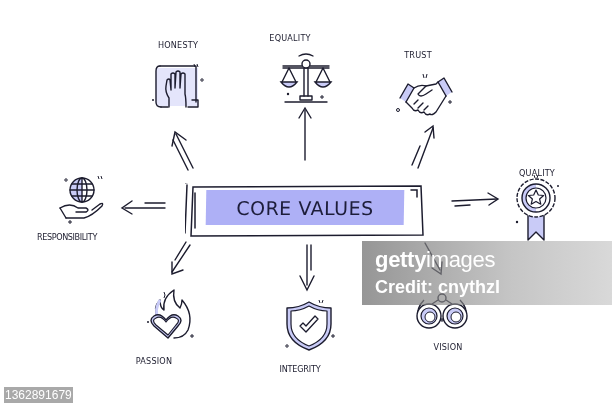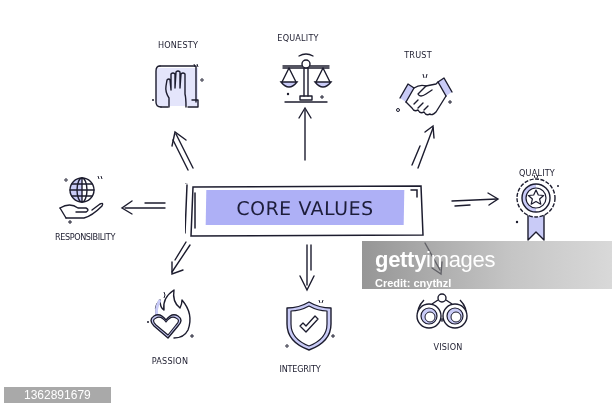--- a/index.html
+++ b/index.html
@@ -8,29 +8,29 @@
     .stage { position: absolute; left: 0; top: 0; width: 612px; height: 408px; }
     .label { position: absolute; font-family: "DejaVu Sans Condensed", "DejaVu Sans", sans-serif;
              font-size: 9px; letter-spacing: 0.2px; color: #1c1c2e; text-transform: uppercase;
              transform: translateX(-50%); white-space: nowrap; }
     .core-box { position: absolute; left: 185px; top: 183px; width: 242px; height: 55px; }
     .core-title { position: absolute; left: 206px; top: 190px; width: 198px; height: 35px;
                   background: #aeb0f6; display: flex; align-items: center; justify-content: center;
                   font-family: "DejaVu Sans", sans-serif; font-size: 19px; letter-spacing: 0.5px;
                   color: #1d1d3a; font-weight: normal; transform: skewX(-1deg); }
     svg.icon { position: absolute; overflow: visible; }
-    .wm { position: absolute; left: 362px; top: 241px; width: 250px; height: 48px;
+    .wm { position: absolute; left: 362px; top: 241px; width: 250px; height: 64px;
           background: linear-gradient(90deg, rgba(120,120,120,0.78), rgba(150,150,150,0.55) 60%, rgba(170,170,170,0.45)); }
     .wm-brand { position: absolute; left: 13px; top: 6px; font-family: "Liberation Sans", sans-serif;
                 font-size: 22px; color: #ffffff; letter-spacing: -0.3px; }
     .wm-brand b { font-weight: bold; }
     .wm-brand span { font-weight: normal; }
     .wm-credit { position: absolute; left: 13px; top: 36px; font-family: "Liberation Sans", sans-serif;
-                 font-size: 11px; font-weight: bold; color: #ffffff; }
-    .img-id { position: absolute; left: 4px; top: 387px; height: 16px; padding: 0 20px;
+                 font-size: 18px; font-weight: bold; color: #ffffff; }
+    .img-id { position: absolute; left: 4px; top: 387px; height: 16px; padding: 0 1px;
               background: #a9a9a9; color: #ffffff; font-family: "Liberation Sans", sans-serif;
               font-size: 12px; line-height: 16px; }
   </style>
 </head>
 <body>
 
 <div class="stage">
 
   <svg class="icon" style="left:0;top:0" width="612" height="408" viewBox="0 0 612 408">
     <g fill="none" stroke="#1c1c2e" stroke-width="1.4" stroke-linecap="round">
@@ -88,21 +88,21 @@
       <path d="M8,4 L44,4 L44,40"></path>
       <path d="M8,4 Q4,4 4,9 L4,40 Q4,45 9,45"></path>
       <path d="M9,45 L16,45 M36,45 L46,45 L46,38 L40,38"></path>
       <path d="M17,45 L17,36 Q13,30 14,24 L15,18 Q17,16 18,18 L19,28 L19,12 Q21,10 23,12 L23,26 L24,10 Q26,8 28,10 L28,26 L29,12 Q31,10 33,12 L33,32 Q34,36 34,45"></path>
     </g>
     <path d="M42,2 l1,3 M45,2 l1,3" stroke="#1c1c2e" stroke-width="1"></path>
     <circle cx="50" cy="18" r="1.2" fill="none" stroke="#1c1c2e"></circle>
     <circle cx="1" cy="38" r="1" fill="#1c1c2e"></circle>
   </svg>
 
-  <div class="label" style="left:298px;top:33px">EQUALITY</div>
+  <div class="label" style="left:290px;top:33px">EQUALITY</div>
   <svg class="icon" style="left:279px;top:52px" width="54" height="52" viewBox="0 0 54 52">
     <g fill="none" stroke="#1c1c2e" stroke-width="1.4" stroke-linecap="round" stroke-linejoin="round">
       <path d="M20,4 Q27,0 34,4"></path>
       <line x1="4" y1="14" x2="50" y2="14"></line>
         <line x1="4" y1="16" x2="50" y2="16"></line>
       <circle cx="27" cy="12" r="4" fill="#ffffff"></circle>
       <line x1="25" y1="16" x2="25" y2="44"></line>
         <line x1="29" y1="16" x2="29" y2="44"></line>
       <path d="M21,44 L33,44 L33,48 L21,48 Z"></path>
       <line x1="6" y1="50" x2="48" y2="50"></line>
@@ -154,32 +154,32 @@
       <path d="M16,10 L36,10 M16,22 L36,22"></path>
       <line x1="26" y1="4" x2="26" y2="28"></line>
       <path d="M4,34 Q14,28 22,34 L30,34 Q34,36 30,38 L20,38"></path>
       <path d="M10,44 L28,44 Q36,42 46,32 Q48,28 44,30 L36,36"></path>
       <path d="M4,34 L10,44"></path>
     </g>
     <circle cx="10" cy="6" r="1.2" fill="none" stroke="#1c1c2e"></circle>
     <path d="M42,2 l1,3 M45,2 l1,3" stroke="#1c1c2e" stroke-width="1"></path>
     <path d="M12,48 h4 M14,46 v4" stroke="#1c1c2e" stroke-width="1"></path>
   </svg>
-  <div class="label" style="left:85px;top:232px;letter-spacing:-0.4px">RESPONSIBILITY</div>
+  <div class="label" style="left:67px;top:232px;letter-spacing:-0.4px">RESPONSIBILITY</div>
 
   <svg class="icon" style="left:146px;top:288px" width="52" height="56" viewBox="0 0 52 56">
     <path d="M12,30 Q6,20 14,12 Q14,20 18,22 Q16,10 28,2 Q26,14 34,20 Q36,16 36,12 Q48,26 42,42 Q38,50 28,50" fill="none" stroke="#1c1c2e" stroke-width="1.4" stroke-linecap="round" stroke-linejoin="round"></path>
     <path d="M14,12 Q8,22 12,30" fill="none" stroke="#c9cbf7" stroke-width="3"></path>
     <path d="M22,50 L8,38 Q2,32 8,28 Q14,24 20,32 Q26,24 32,28 Q38,32 32,38 Z" fill="#c9cbf7" stroke="#1c1c2e" stroke-width="1.4" stroke-linejoin="round"></path>
     <path d="M22,47 L10,37 Q5,32 10,30 Q15,27 20,34 Q25,27 30,30 Q35,32 30,37 Z" fill="#ffffff" stroke="#1c1c2e" stroke-width="1.2" stroke-linejoin="round"></path>
     <circle cx="2" cy="34" r="1" fill="#1c1c2e"></circle>
     <path d="M44,48 h4 M46,46 v4" stroke="#1c1c2e" stroke-width="1"></path>
     <path d="M18,4 q2,3 0,6" stroke="#1c1c2e" stroke-width="1" fill="none"></path>
   </svg>
-  <div class="label" style="left:170px;top:356px">PASSION</div>
+  <div class="label" style="left:154px;top:356px">PASSION</div>
 
   <svg class="icon" style="left:283px;top:298px" width="52" height="56" viewBox="0 0 52 56">
     <path d="M26,4 Q16,10 4,10 L4,26 Q4,44 26,52 Q48,44 48,26 L48,10 Q36,10 26,4 Z" fill="#c9cbf7" stroke="#1c1c2e" stroke-width="1.4" stroke-linejoin="round"></path>
     <path d="M26,8 Q17,13 8,13 L8,26 Q8,41 26,48 Q44,41 44,26 L44,13 Q35,13 26,8 Z" fill="#ffffff" stroke="#1c1c2e" stroke-width="1.2" stroke-linejoin="round"></path>
     <path d="M17,28 L23,34 L35,21 L32,18 L23,28 L20,25 Z" fill="none" stroke="#1c1c2e" stroke-width="1.3" stroke-linejoin="round"></path>
     <path d="M36,2 l1,3 M40,2 l-1,3" stroke="#1c1c2e" stroke-width="1"></path>
     <circle cx="4" cy="48" r="1.2" fill="none" stroke="#1c1c2e"></circle>
     <path d="M48,38 h4 M50,36 v4" stroke="#1c1c2e" stroke-width="1"></path>
   </svg>
   <div class="label" style="left:300px;top:364px;letter-spacing:-0.2px">INTEGRITY</div>

